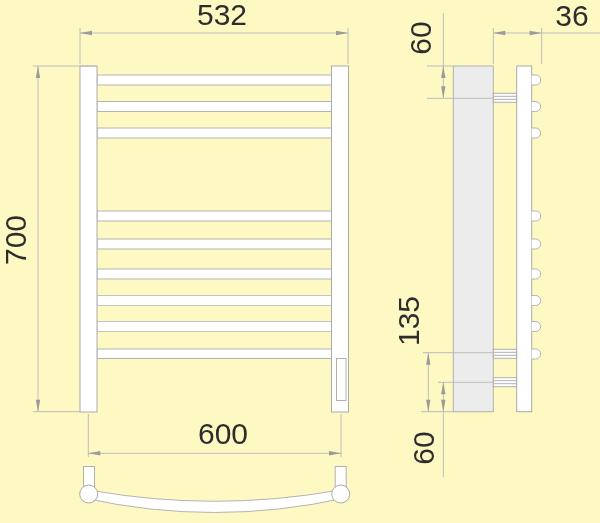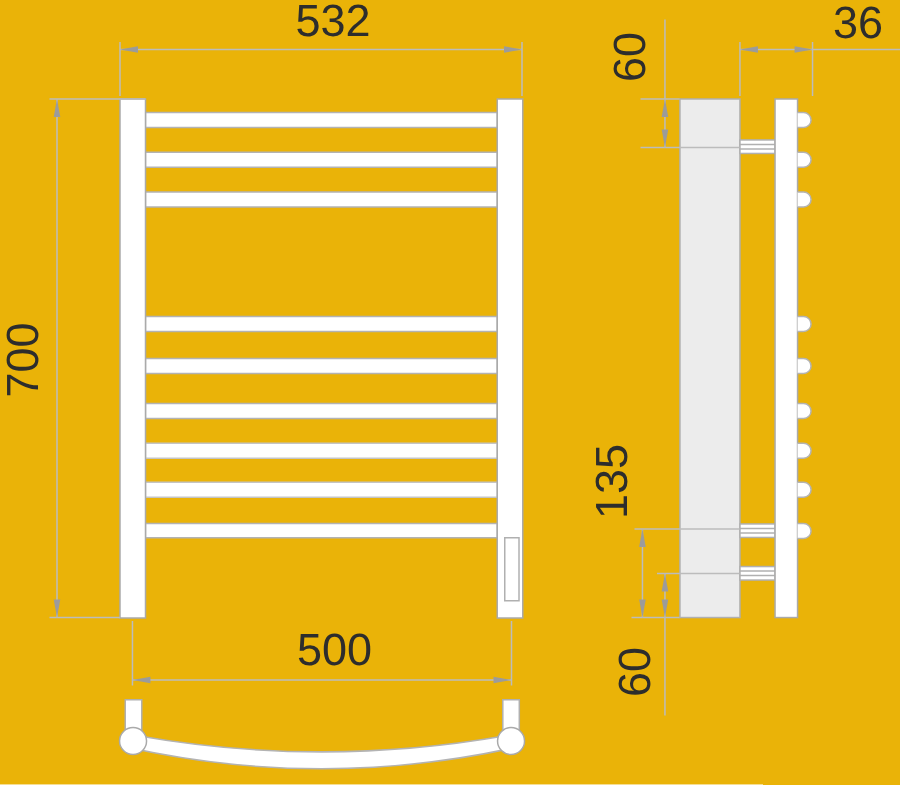--- a/index.html
+++ b/index.html
@@ -1,19 +1,19 @@
 <!DOCTYPE html>
 <html><head>
 <meta charset="utf-8">
 <style>
   html,body{margin:0;padding:0;background:#fff;}
   .canvas{
     position:relative;
     width:600px;height:523px;
-    background:#eab308;
+    background:#fef9c3;
     overflow:hidden;
     font-family:"Liberation Sans", sans-serif;
   }
   .canvas svg{position:absolute;left:0;top:0;}
   .dim-label{
     position:absolute;
     font-size:30px;
     line-height:1;
     color:#2d2d2d;
     white-space:nowrap;
@@ -153,15 +153,15 @@
   <div class="dim-label" style="left:572px; top:16px;">36</div>
 
   <div class="dim-label rot" style="left:16px; top:240px;">700</div>
 
   <div class="dim-label rot" style="left:421px; top:38px;">60</div>
 
   <div class="dim-label rot" style="left:409px; top:321px;">135</div>
 
   <div class="dim-label rot" style="left:424px; top:448px;">60</div>
 
-  <div class="dim-label" style="left:223px; top:434px;">500</div>
+  <div class="dim-label" style="left:223px; top:434px;">600</div>
 
 </div>
 
 </body></html>

